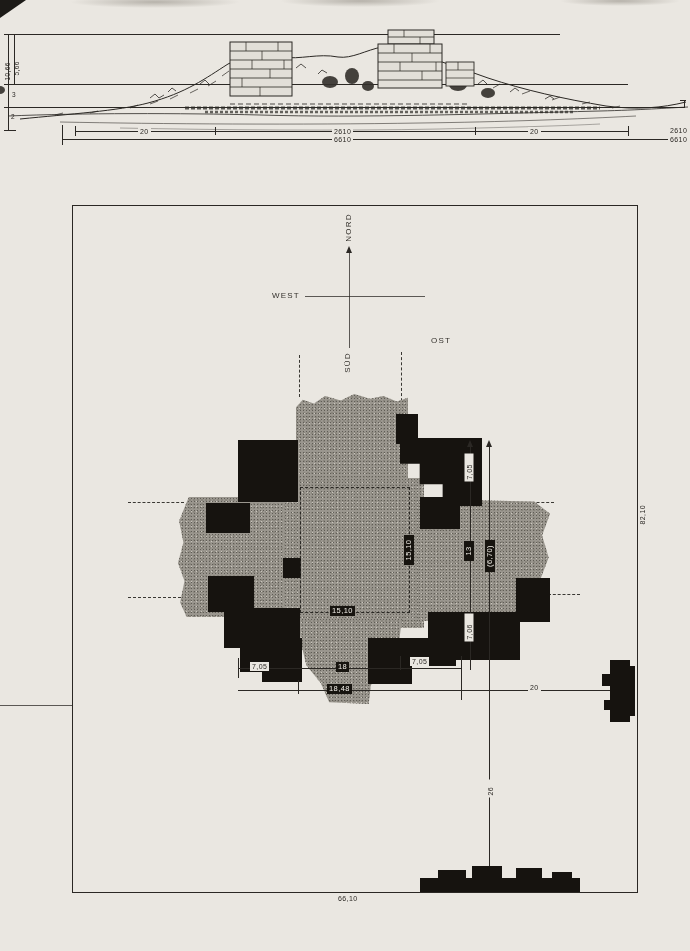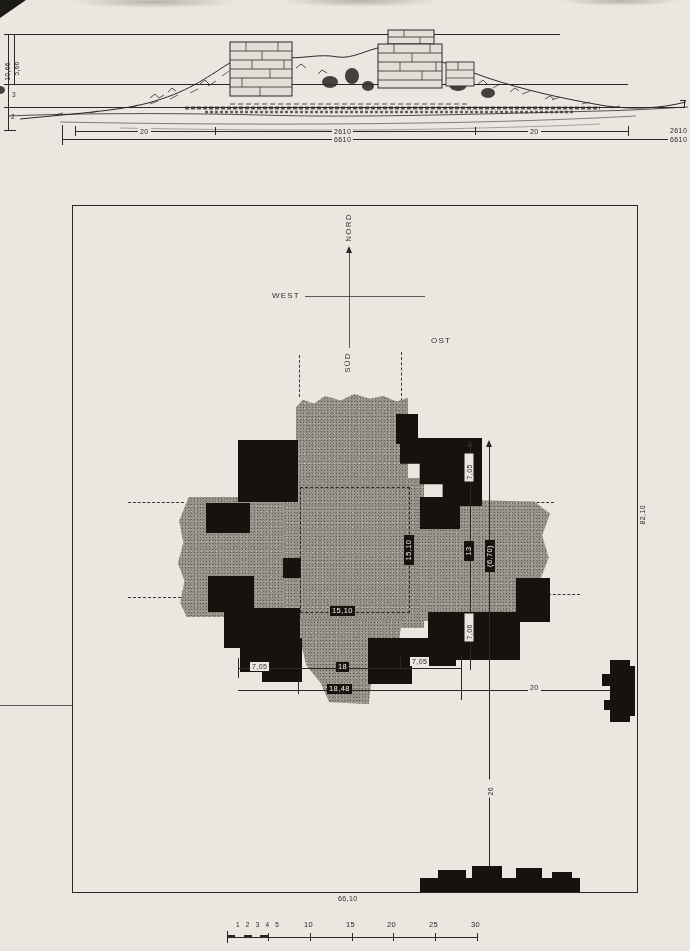--- a/index.html
+++ b/index.html
@@ -207,34 +207,14 @@
 
   <div class="blackwall" style="left:420px;top:878px;width:160px;height:14px;"></div>
   <div class="blackwall" style="left:438px;top:870px;width:28px;height:10px;"></div>
   <div class="blackwall" style="left:472px;top:866px;width:30px;height:14px;"></div>
   <div class="blackwall" style="left:516px;top:868px;width:26px;height:12px;"></div>
   <div class="blackwall" style="left:552px;top:872px;width:20px;height:8px;"></div>
 
   <div class="lbl noband rot" style="left:625px;top:505px;width:30px;font-size:7px;">82,10</div>
   <div class="lbl noband" style="left:336px;top:894px;font-size:7px;">66,10</div>
 
-  <div class="scalebar" style="left:222px;top:918px;width:270px;height:28px;">
-    <div class="hline" style="left:5px;top:19px;width:250px;"></div>
-    <div class="tick-v" style="left:5px;top:13px;height:12px;"></div>
-
-    <div class="abs ink" style="left:5px;top:17px;width:8px;height:3px;"></div>
-    <div class="abs ink" style="left:22px;top:17px;width:8px;height:3px;"></div>
-    <div class="abs ink" style="left:38px;top:17px;width:8px;height:3px;"></div>
-    <div class="tick-v" style="left:46px;top:15px;height:8px;"></div>
-    <div class="tick-v" style="left:88px;top:15px;height:8px;"></div>
-    <div class="tick-v" style="left:130px;top:15px;height:8px;"></div>
-    <div class="tick-v" style="left:171px;top:15px;height:8px;"></div>
-    <div class="tick-v" style="left:213px;top:15px;height:8px;"></div>
-    <div class="tick-v" style="left:255px;top:15px;height:8px;"></div>
-    <div class="num" style="left:14px;top:3px;letter-spacing:2.2px;font-size:6.5px;">1 2 3 4 5</div>
-    <div class="num" style="left:82px;top:2px;">10</div>
-    <div class="num" style="left:124px;top:2px;">15</div>
-    <div class="num" style="left:165px;top:2px;">20</div>
-    <div class="num" style="left:207px;top:2px;">25</div>
-    <div class="num" style="left:249px;top:2px;">30</div>
-  </div>
 
 </div>
 
 </body></html>

